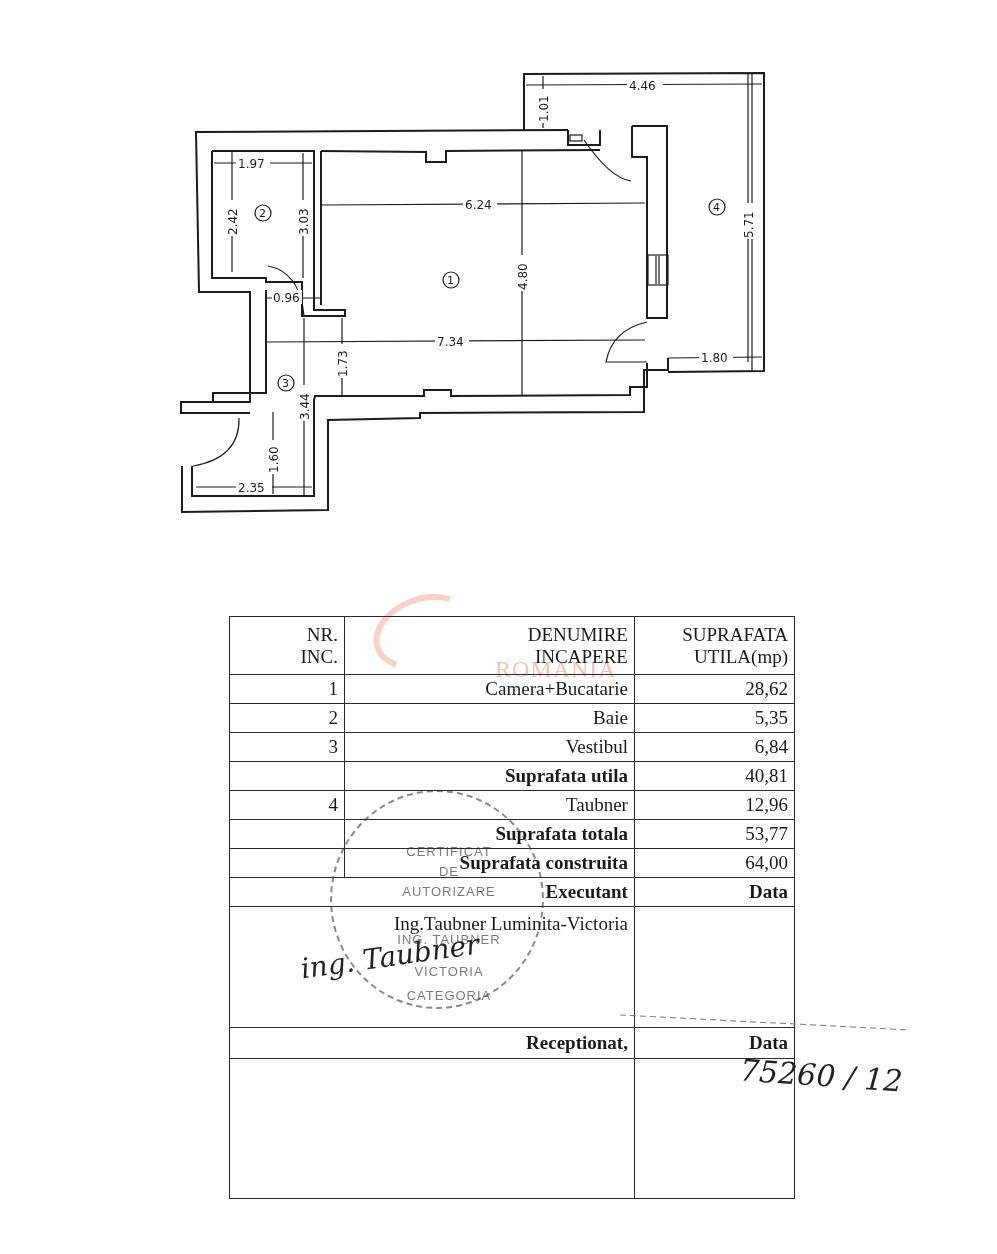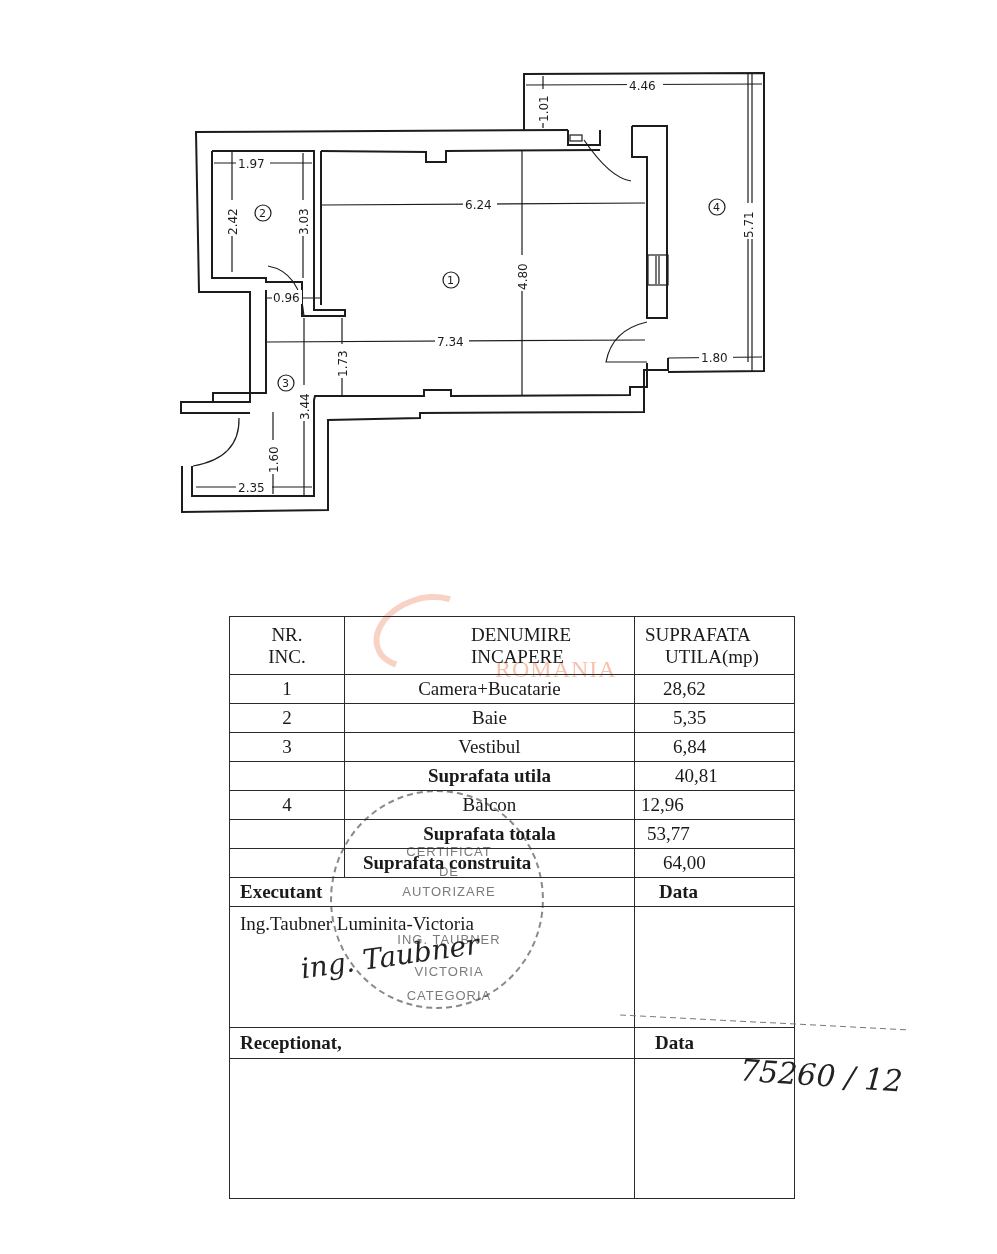--- a/index.html
+++ b/index.html
@@ -7,21 +7,21 @@
          font-family:"Liberation Serif", "DejaVu Serif", serif; color:#1a1a1a; }
   #plan { position:absolute; left:0; top:0; width:997px; height:560px; }
   #plan .w { fill:none; stroke:#1c1c1c; stroke-width:2; }
   #plan .d { fill:none; stroke:#1c1c1c; stroke-width:1.2; }
   #plan text { font-family:"DejaVu Sans", sans-serif; font-size:12px; fill:#1c1c1c; }
   #plan .dimbg { fill:#ffffff; }
   #plan .rn { font-size:11px; }
   .sheet-table { position:absolute; left:229px; top:616px; width:566px; height:583px;
                  border-collapse:collapse; table-layout:fixed; }
   .sheet-table td { border:1.5px solid #2a2a2a; padding:0 6px; font-size:19px;
-                    line-height:22px; vertical-align:middle; white-space:nowrap; }
+                    line-height:22px; vertical-align:middle; white-space:nowrap;text-align:right; }
   .c1 { width:107px; } .c2 { width:270px; } .c3 { width:149px; }
   .center { text-align:center; }
   .bold { font-weight:bold; }
   .hdr td { height:55px; }
   .row td { height:27px; }
   .sig td { vertical-align:top; }
   .watermark { position:absolute; left:495px; top:656px; font-family:Liberation Serif, serif;
                font-size:24px; color:rgba(235,120,70,0.45); letter-spacing:1px; }
   .wm-arc { position:absolute; left:372px; top:596px; width:90px; height:60px;
             border:6px solid rgba(235,130,90,0.35); border-radius:50%;
@@ -172,21 +172,21 @@
     <td class="center">Vestibul</td>
     <td style="padding-left:38px;">6,84</td>
   </tr>
   <tr class="row">
     <td></td>
     <td class="center bold">Suprafata utila</td>
     <td style="padding-left:40px;">40,81</td>
   </tr>
   <tr class="row">
     <td class="center">4</td>
-    <td class="center">Balcon</td>
+    <td class="center">Taubner</td>
     <td style="">12,96</td>
   </tr>
   <tr class="row">
     <td></td>
     <td class="center bold">Suprafata totala</td>
     <td style="padding-left:12px;">53,77</td>
   </tr>
   <tr class="row">
     <td></td>
     <td class="bold" style="padding-left:18px;">Suprafata construita</td>

